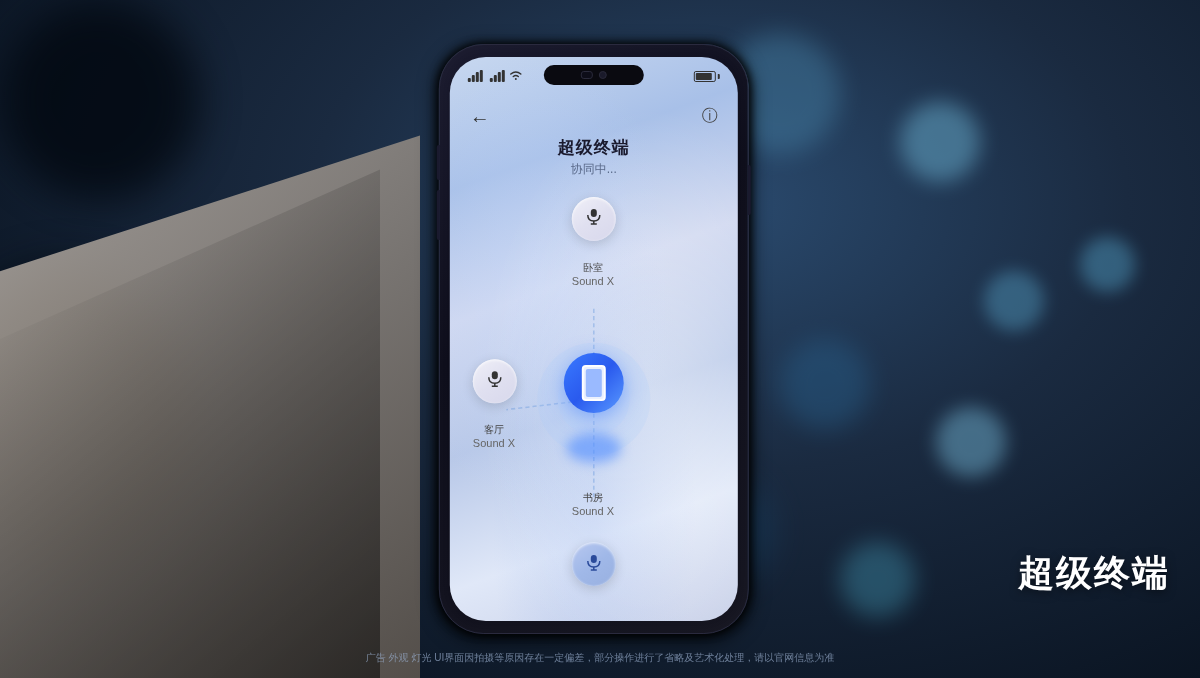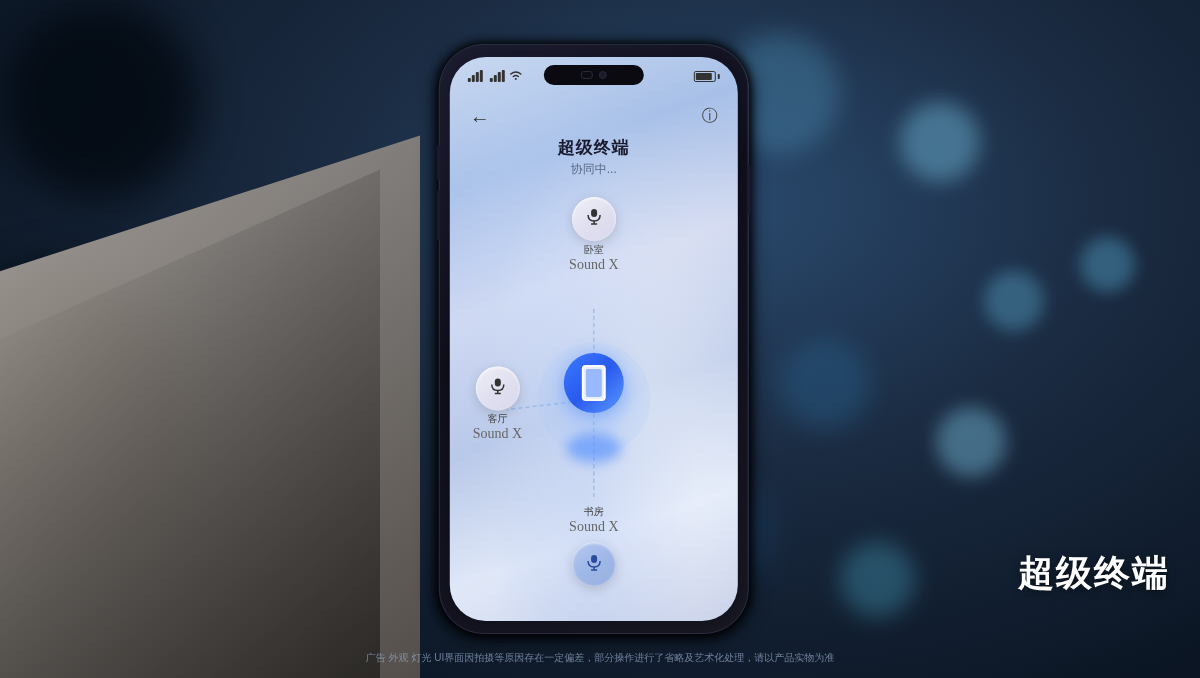--- a/index.html
+++ b/index.html
@@ -316,22 +316,22 @@
       width: 100%;
       height: 100%;
       z-index: 3;
     }
 
     
     .speaker-device {
       position: absolute;
       display: flex;
       flex-direction: column;
-      align-items: center;
-      gap: 2px;
+      align-items: flex-start;
+      gap: 20px;
       z-index: 6;
     }
     .speaker-circle {
       width: 44px;
       height: 44px;
       background: linear-gradient(145deg, #f0f0f8 0%, #e0e0f0 50%, #d8d8ec 100%);
       border-radius: 50%;
       display: flex;
       align-items: center;
       justify-content: center;
@@ -344,23 +344,22 @@
     .speaker-label {
       text-align: center;
       line-height: 1.3;
     }
     .speaker-room {
       font-size: 10px;
       color: #444;
       font-weight: 500;
     }
     .speaker-name {
-      font-size: 14px;
+      font-size: 11px;
       color: #666;
-      font-family: Liberation Serif, serif;
     }
 
     
     .device-top {
       top: 2%;
       left: 50%;
       transform: translateX(-50%);
     }
     .device-left {
       top: 50%;
@@ -590,14 +589,14 @@
       </div>
     </div>
   </div>
 </div>
 
 <div class="right-text">
   <div class="right-text-main">超级终端</div>
 </div>
 
 <div class="disclaimer">
-  <div class="disclaimer-text">广告 外观 灯光 UI界面因拍摄等原因存在一定偏差，部分操作进行了省略及艺术化处理，请以产品实物为准</div>
+  <div class="disclaimer-text">广告 外观 灯光 UI界面因拍摄等原因存在一定偏差，部分操作进行了省略及艺术化处理，请以官网信息为准</div>
 </div>
 
 </body></html>

